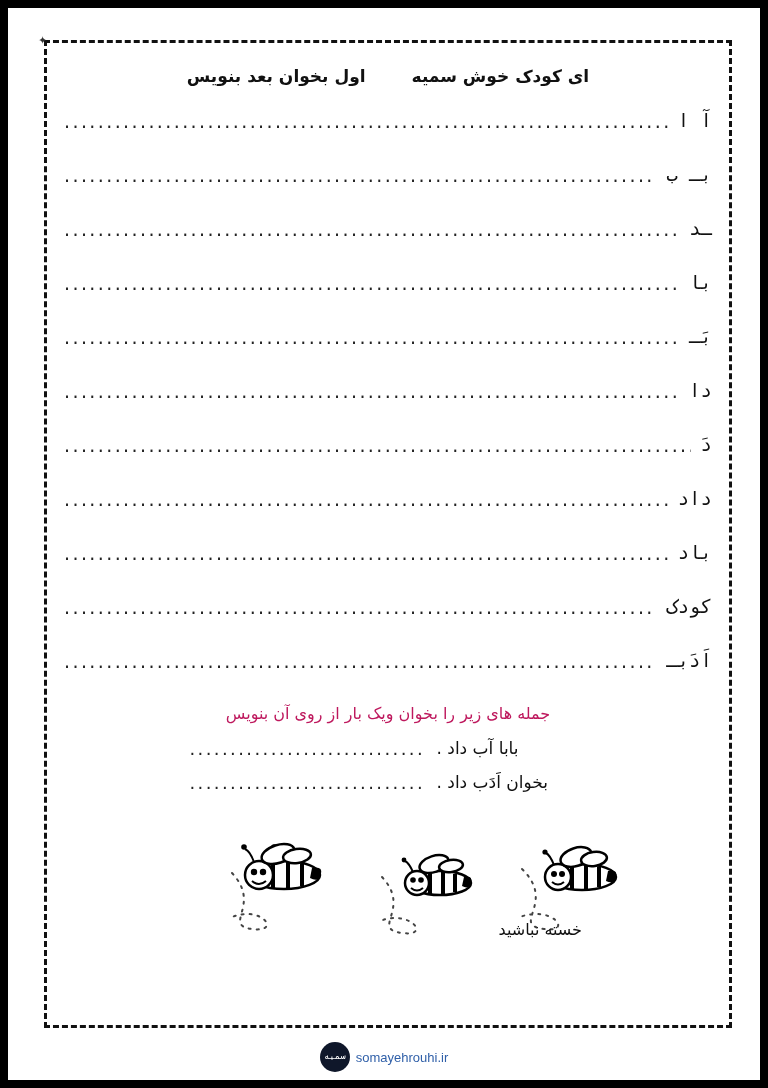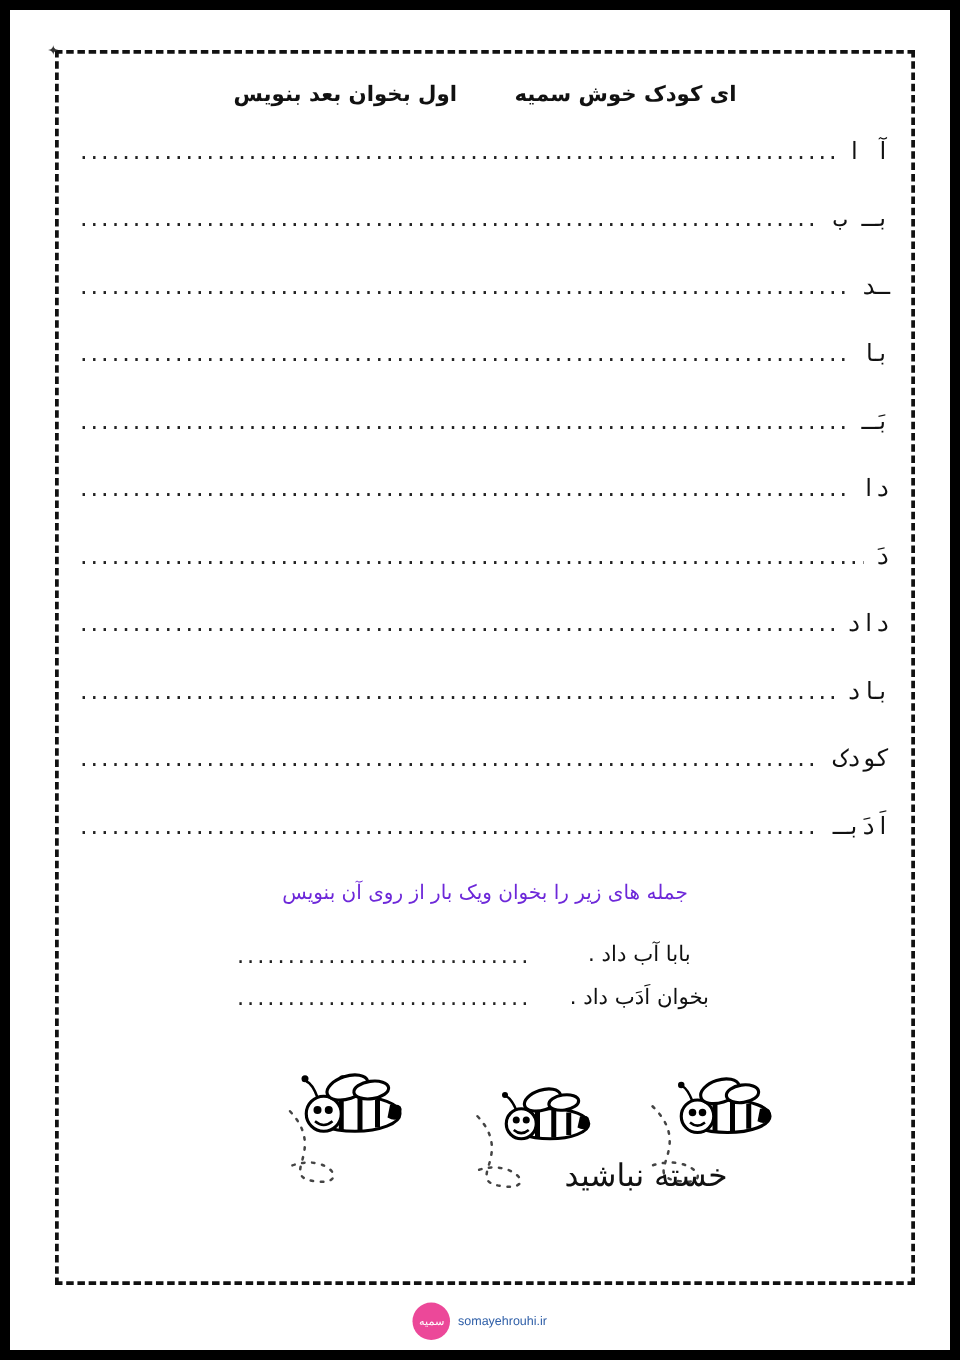--- a/index.html
+++ b/index.html
@@ -80,41 +80,41 @@
     white-space: nowrap;
     color: #222;
     font-size: 19px;
     letter-spacing: 2.4px;
     direction: ltr;
     text-align: right;
     margin-right: 4px;
   }
   .section-head {
     font-size: 16px;
-    color: #6d28d9;
+    color: #be185d;
     text-align: center;
     margin-top: 16px;
-    margin-bottom: 24px;
+    margin-bottom: 8px;
     white-space: nowrap;
   }
   .sentence-line {
     display: flex;
     flex-direction: row;
     align-items: center;
     justify-content: center;
     height: 34px;
     font-size: 17px;
     color: #111;
   }
   .sl-text {
     flex: 0 0 auto;
     white-space: nowrap;
     letter-spacing: 1px;
     width: 150px;
-    text-align: center;
+    text-align: left;
   }
   .sl-dots {
     flex: 0 0 auto;
     width: 235px;
     overflow: hidden;
     white-space: nowrap;
     color: #222;
     letter-spacing: 2.4px;
     direction: ltr;
     text-align: left;
@@ -123,50 +123,50 @@
   }
   .bees-area {
     position: relative;
     height: 120px;
     margin-top: 26px;
   }
   .closing {
     position: absolute;
     right: 130px;
     bottom: 6px;
-    font-size: 25px;
+    font-size: 16px;
     color: #111;
     white-space: nowrap;
   }
   .footer {
     position: absolute;
     left: 0;
     right: 0;
     bottom: 8px;
     display: flex;
     flex-direction: row;
     justify-content: center;
     align-items: center;
     gap: 6px;
   }
   .footer-logo {
     width: 30px;
     height: 30px;
     border-radius: 50%;
-    background: #ec4899;
+    background: #0f172a;
     color: #ffffff;
     font-size: 9px;
     display: flex;
     align-items: center;
     justify-content: center;
     line-height: 1;
-    font-family: Liberation Sans, sans-serif;
+    font-family: Liberation Mono, monospace;
   }
   .footer-text {
-    font-size: 10px;
+    font-size: 13px;
     color: #2f5fa8;
     font-family: "Liberation Sans", sans-serif;
   }
   .corner-mark {
     position: absolute;
     left: 30px;
     top: 26px;
     font-size: 11px;
     color: #333;
   }

